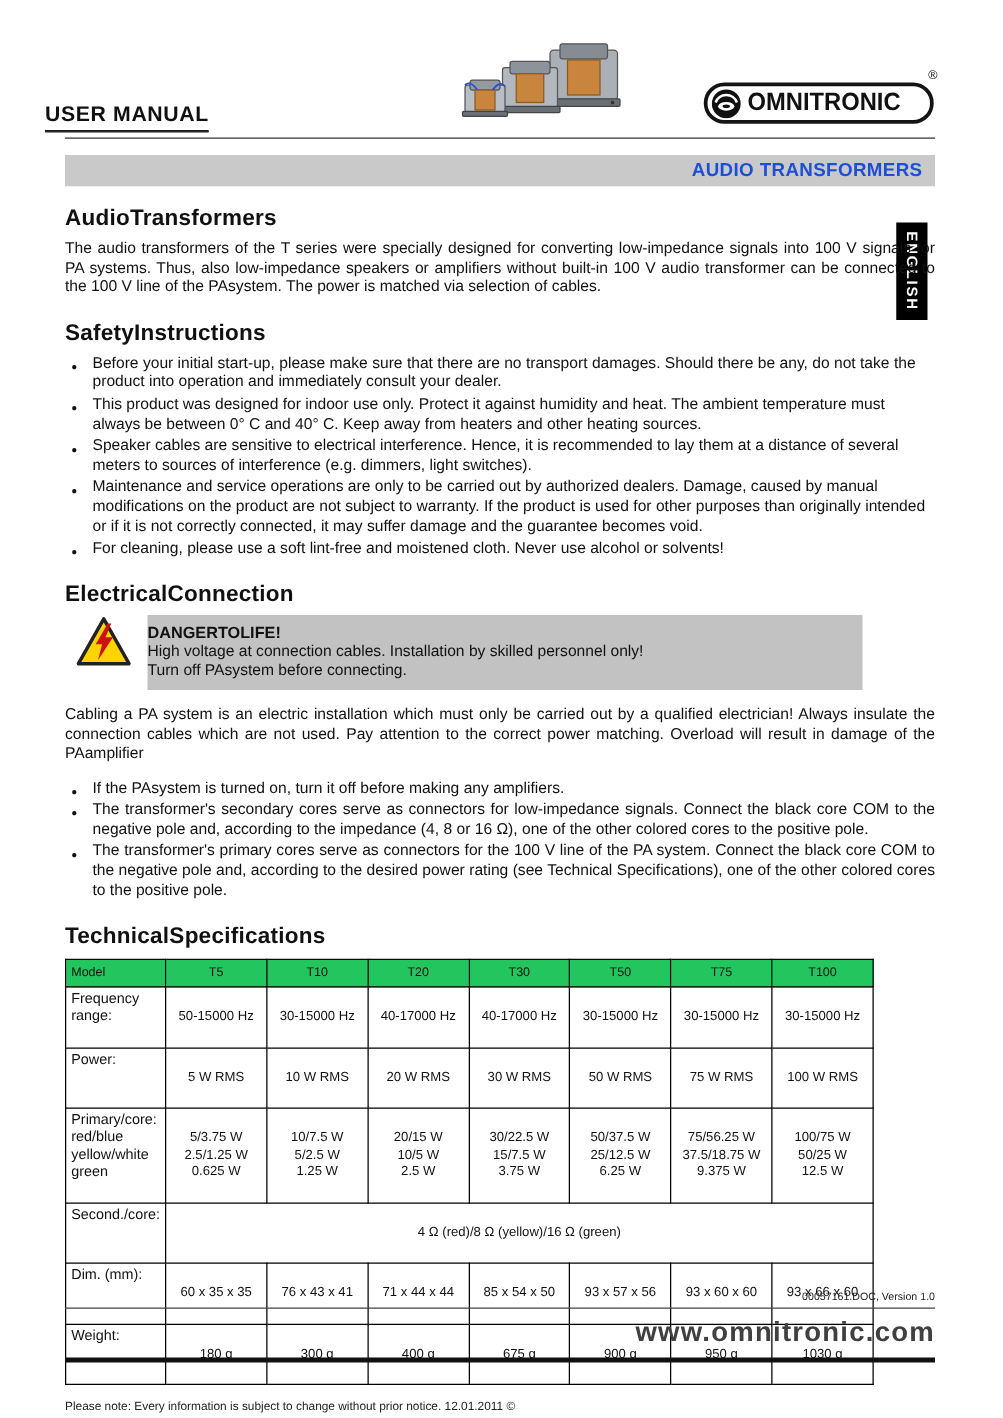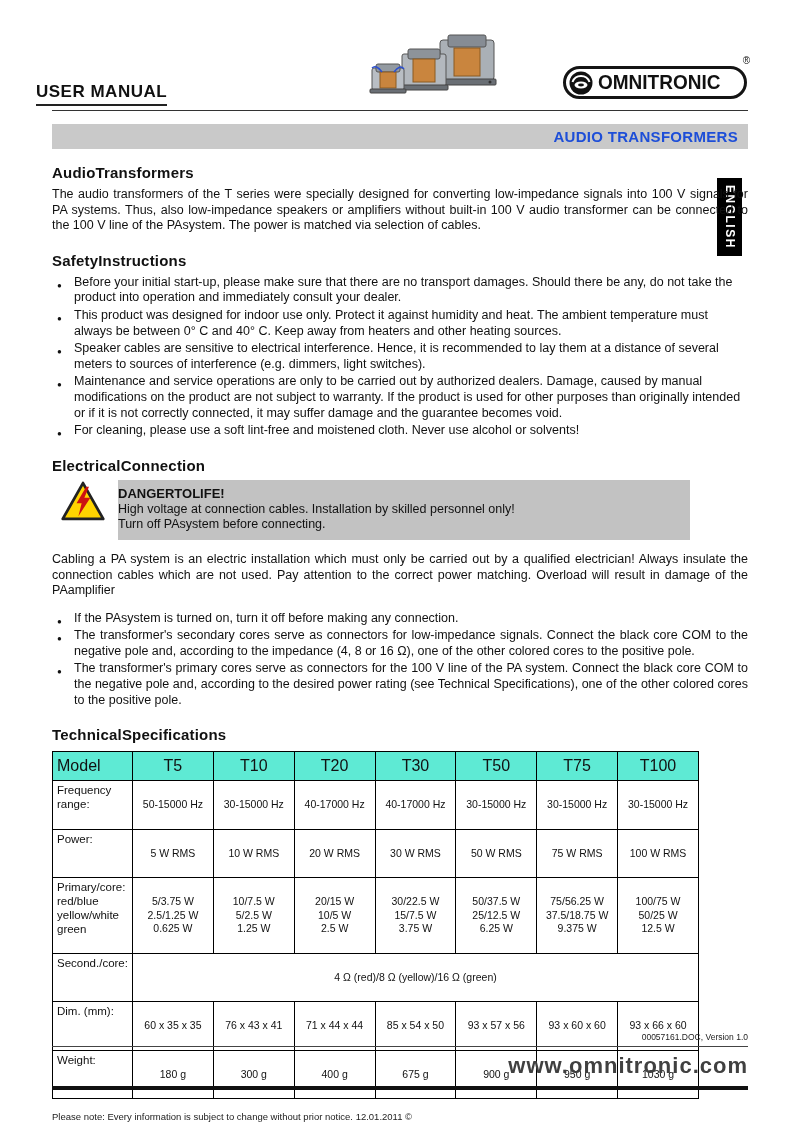--- a/index.html
+++ b/index.html
@@ -33,41 +33,41 @@
     display:block; text-align:right; padding-right:10px;
     font-size:15px; font-weight:bold; line-height:25px; letter-spacing:.3px; color:#1d4ed8;
   }
   .english-tab {
     position:absolute; left:717px; top:178px; width:25px; height:78px;
     background:#000; color:#fff; font-size:12px; font-weight:bold; letter-spacing:1.5px;
     writing-mode:vertical-rl; display:flex; align-items:center; justify-content:center;
   }
   
   .content { position:absolute; left:52px; top:164px; width:696px; }
-  h2 { font-size:15px; font-weight:bold; margin:0 0 6px 0; letter-spacing:.2px; }
+  h2 { font-size:18px; font-weight:bold; margin:0 0 6px 0; letter-spacing:.2px; }
   .mt { margin-top:18px; }
   .mt2 { margin-top:18px; margin-bottom:8px; }
   p.body { font-size:12.5px; line-height:15.6px; }
   .just { text-align:justify; }
   ul.bullets { list-style:none; }
   ul.bullets li {
     position:relative; padding-left:22px; font-size:12.5px; line-height:15.6px; margin-bottom:2px;
   }
   ul.bullets li::before { content:"●"; position:absolute; left:5px; top:3px; font-size:8px; }
   
   .danger { display:flex; align-items:flex-start; gap:12px; margin:6px 0 12px 8px; }
   .danger-box { width:572px; background:#c2c2c2; padding:5px 12px 7px 0; }
   .danger-title { font-size:13px; font-weight:bold; line-height:17px; }
   .danger-line { font-size:12.5px; line-height:15.6px; }
   .p-mt { margin-top:2px; }
   ul.mtl { margin-top:12px; }
   
   table.specs { border-collapse:collapse; width:647px; table-layout:fixed; }
   .specs th, .specs td { border:1px solid #000; white-space:pre-line; }
-  .specs th { background:#5eead4; font-weight:normal; font-size:16px; padding:5px 4px; }
+  .specs th { background:#22c55e; font-weight:normal; font-size:10px; padding:5px 4px; }
   .specs th.lbl, .specs td.lbl { width:80px; text-align:left; }
   .specs td.lbl { font-size:11.5px; padding:2px 4px; vertical-align:top; line-height:14px; }
   .specs td.val { font-size:10.5px; text-align:center; padding:17px 2px; vertical-align:middle; line-height:13.5px; }
   .note { font-size:9.5px; margin-top:12px; color:#222; }
   
   .footer-docline { position:absolute; right:54px; top:1032px; font-size:8.5px; color:#222; }
   .footer-rule-thin { position:absolute; left:52px; width:696px; top:1046px; border-top:1px solid #444; }
   .footer-site { position:absolute; right:54px; top:1053px; font-size:22px; font-weight:bold; letter-spacing:1px; color:#404040; }
   .footer-rule-thick { position:absolute; left:52px; width:696px; top:1086px; border-top:4px solid #111; }
 </style>
@@ -145,21 +145,21 @@
       </svg>
       <div class="danger-box">
         <div class="danger-title">DANGERTOLIFE!</div>
         <div class="danger-line">High voltage at connection cables. Installation by skilled personnel only!</div>
         <div class="danger-line">Turn off PAsystem before connecting.</div>
       </div>
     </div>
 
     <p class="body just p-mt">Cabling a PA system is an electric installation which must only be carried out by a qualified electrician! Always insulate the connection cables which are not used. Pay attention to the correct power matching. Overload will result in damage of the PAamplifier</p>
     <ul class="bullets just mtl">
-        <li>If the PAsystem is turned on, turn it off before making any connection.</li>
+        <li>If the PAsystem is turned on, turn it off before making any amplifiers.</li>
         <li>The transformer's secondary cores serve as connectors for low-impedance signals. Connect the black core COM to the negative pole and, according to the impedance (4, 8 or 16 Ω), one of the other colored cores to the positive pole.</li>
         <li>The transformer's primary cores serve as connectors for the 100 V line of the PA system. Connect the black core COM to the negative pole and, according to the desired power rating (see Technical Specifications), one of the other colored cores to the positive pole.</li>
       </ul>
 
     <h2 class="mt2">TechnicalSpecifications</h2>
     <table class="specs">
       <thead>
         <tr>
             <th class="lbl">Model</th>
             <th class="val">T5</th>

